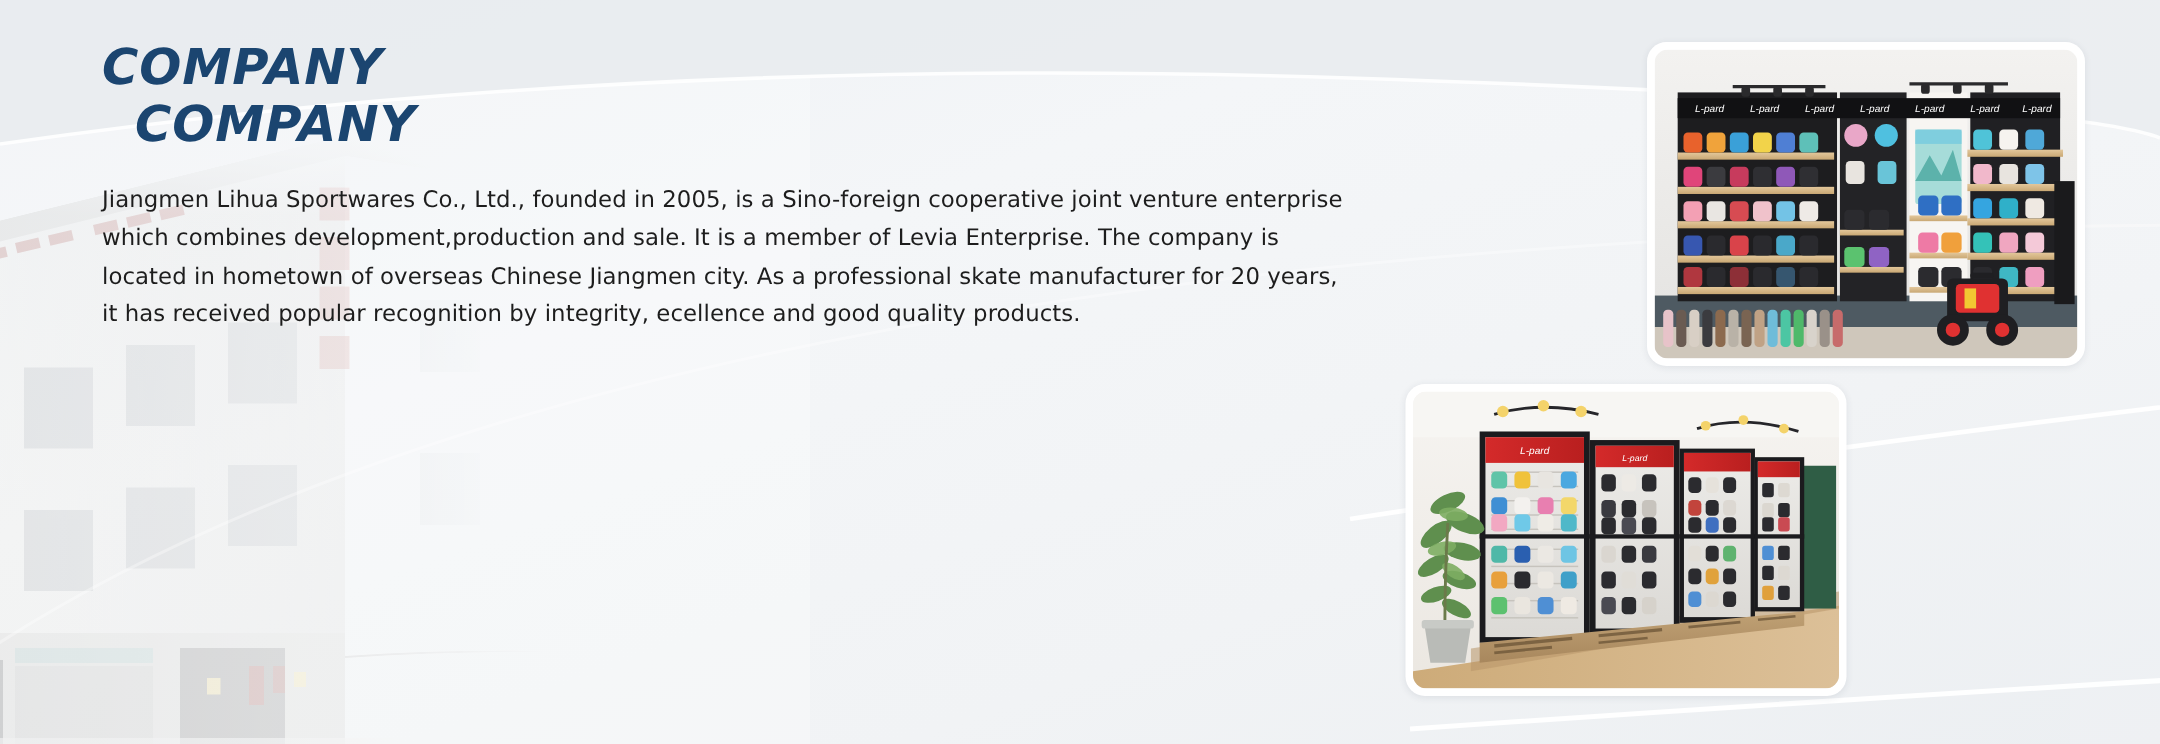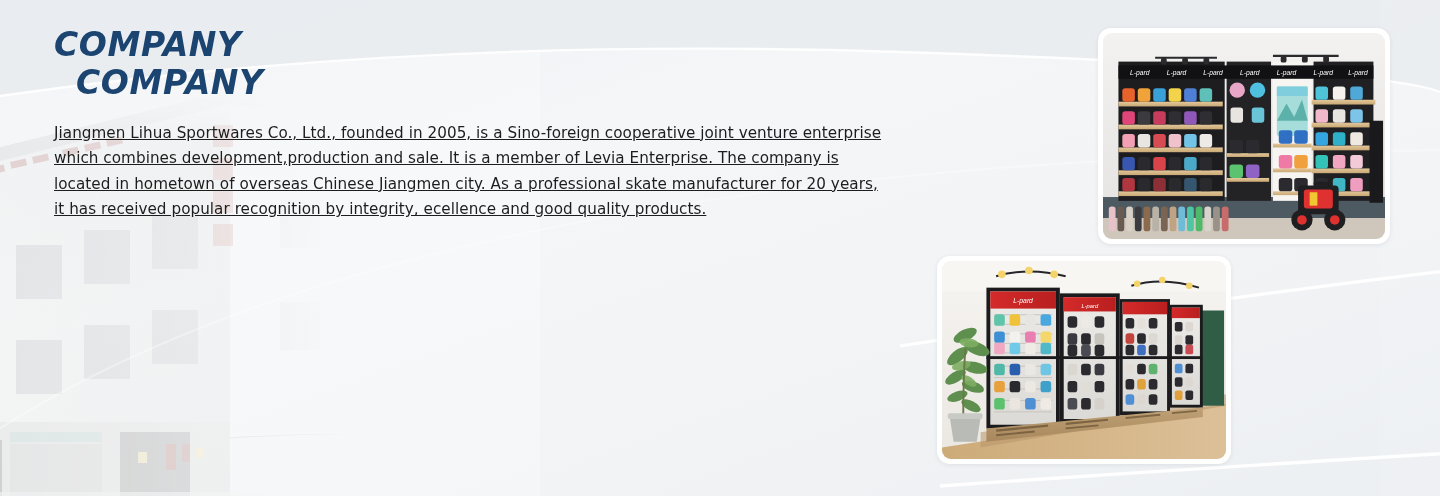--- a/index.html
+++ b/index.html
@@ -50,21 +50,21 @@
   
   .sweeps {
     position: absolute;
     inset: 0;
     pointer-events: none;
   }
 
   
   .content {
     position: absolute;
-    left: 54px;
+    left: 68px;
     top: 26px;
     width: 860px;
   }
 
   .title-en {
     font-family: "DejaVu Sans", "Liberation Sans", sans-serif;
     font-weight: 700;
     font-style: italic;
     font-size: 33px;
     line-height: 1.16;
@@ -95,21 +95,20 @@
   }
 
   .body-en {
     margin-top: 18px;
     width: 832px;
     font-family: "DejaVu Sans", "Liberation Sans", sans-serif;
     font-size: 15.2px;
     line-height: 25.6px;
     color: #1d1d1d;
     letter-spacing: 0.05px;
-    text-decoration: underline;
   }
 
   
   .photo {
     position: absolute;
     border-radius: 13px;
     overflow: hidden;
     background: #ffffff;
     padding: 5px;
     box-shadow: 0 1px 5px rgba(40,60,80,0.09);

